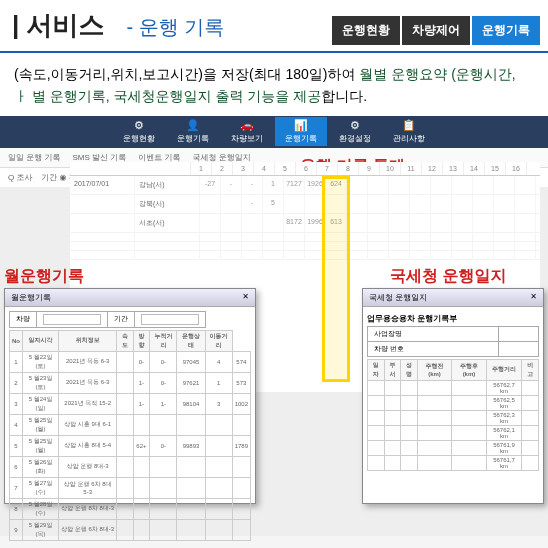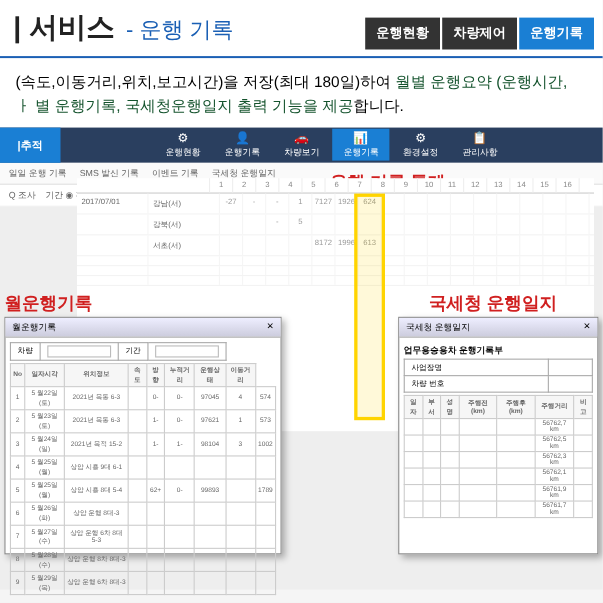--- a/index.html
+++ b/index.html
@@ -1,18 +1,18 @@
 <!DOCTYPE html>
 <html><head>
 <meta charset="utf-8">
 <style>
 body{margin:0;font-family:'Malgun Gothic',sans-serif;background:#f5f5f5;width:548px;height:548px;overflow:hidden;position:relative}
 .top-section{background:#fff;padding:8px 8px 6px 12px;border-bottom:2px solid #1a5fb4}
 .title-row{display:flex;align-items:baseline;justify-content:space-between}
-.title-left{display:flex;align-items:baseline;gap:4px}
+.title-left{display:flex;align-items:baseline;gap:16px}
 .title-main{font-size:26px;font-weight:bold;color:#222}
 .title-sub{font-size:20px;color:#1a5fb4;margin-left:6px}
 .top-tabs{display:flex;gap:2px}
 .top-tab{background:#333;color:#fff;padding:6px 10px;font-size:12px;font-weight:bold;cursor:pointer}
 .top-tab.active{background:#1a7fd4}
 .desc{padding:10px 14px 8px;background:#fff;font-size:14px;line-height:1.6}
 .desc .red{color:#14532d}
 .workspace{position:relative;height:420px;background:#eee}
 .app-bar{background:#2a3f5f;color:#fff;display:flex;align-items:center;height:32px;font-size:10px}
 .app-bar-left{background:#1a7fd4;padding:0 16px;height:100%;display:flex;align-items:center;font-weight:bold}
@@ -58,21 +58,20 @@
  </div>
 </div>
 
 <div class="desc">
  <span>(속도,이동거리,위치,보고시간)을 저장(최대 180일)하여 </span><span class="red">월별 운행요약 (운행시간,</span><br>
  <span class="red">ㅏ 별   운행기록, 국세청운행일지 출력 기능을 제공</span><span>합니다.</span>
 </div>
 
 <div class="workspace">
  <div class="app-bar">
-  <div class="app-bar-left">|추적</div>
   <div class="app-bar-items" id="appbar-items">
         <div class="app-bar-item">
           <span class="ico">⚙</span>
           <span>운행현황</span>
         </div>
         <div class="app-bar-item">
           <span class="ico">👤</span>
           <span>운행기록</span>
         </div>
         <div class="app-bar-item">

